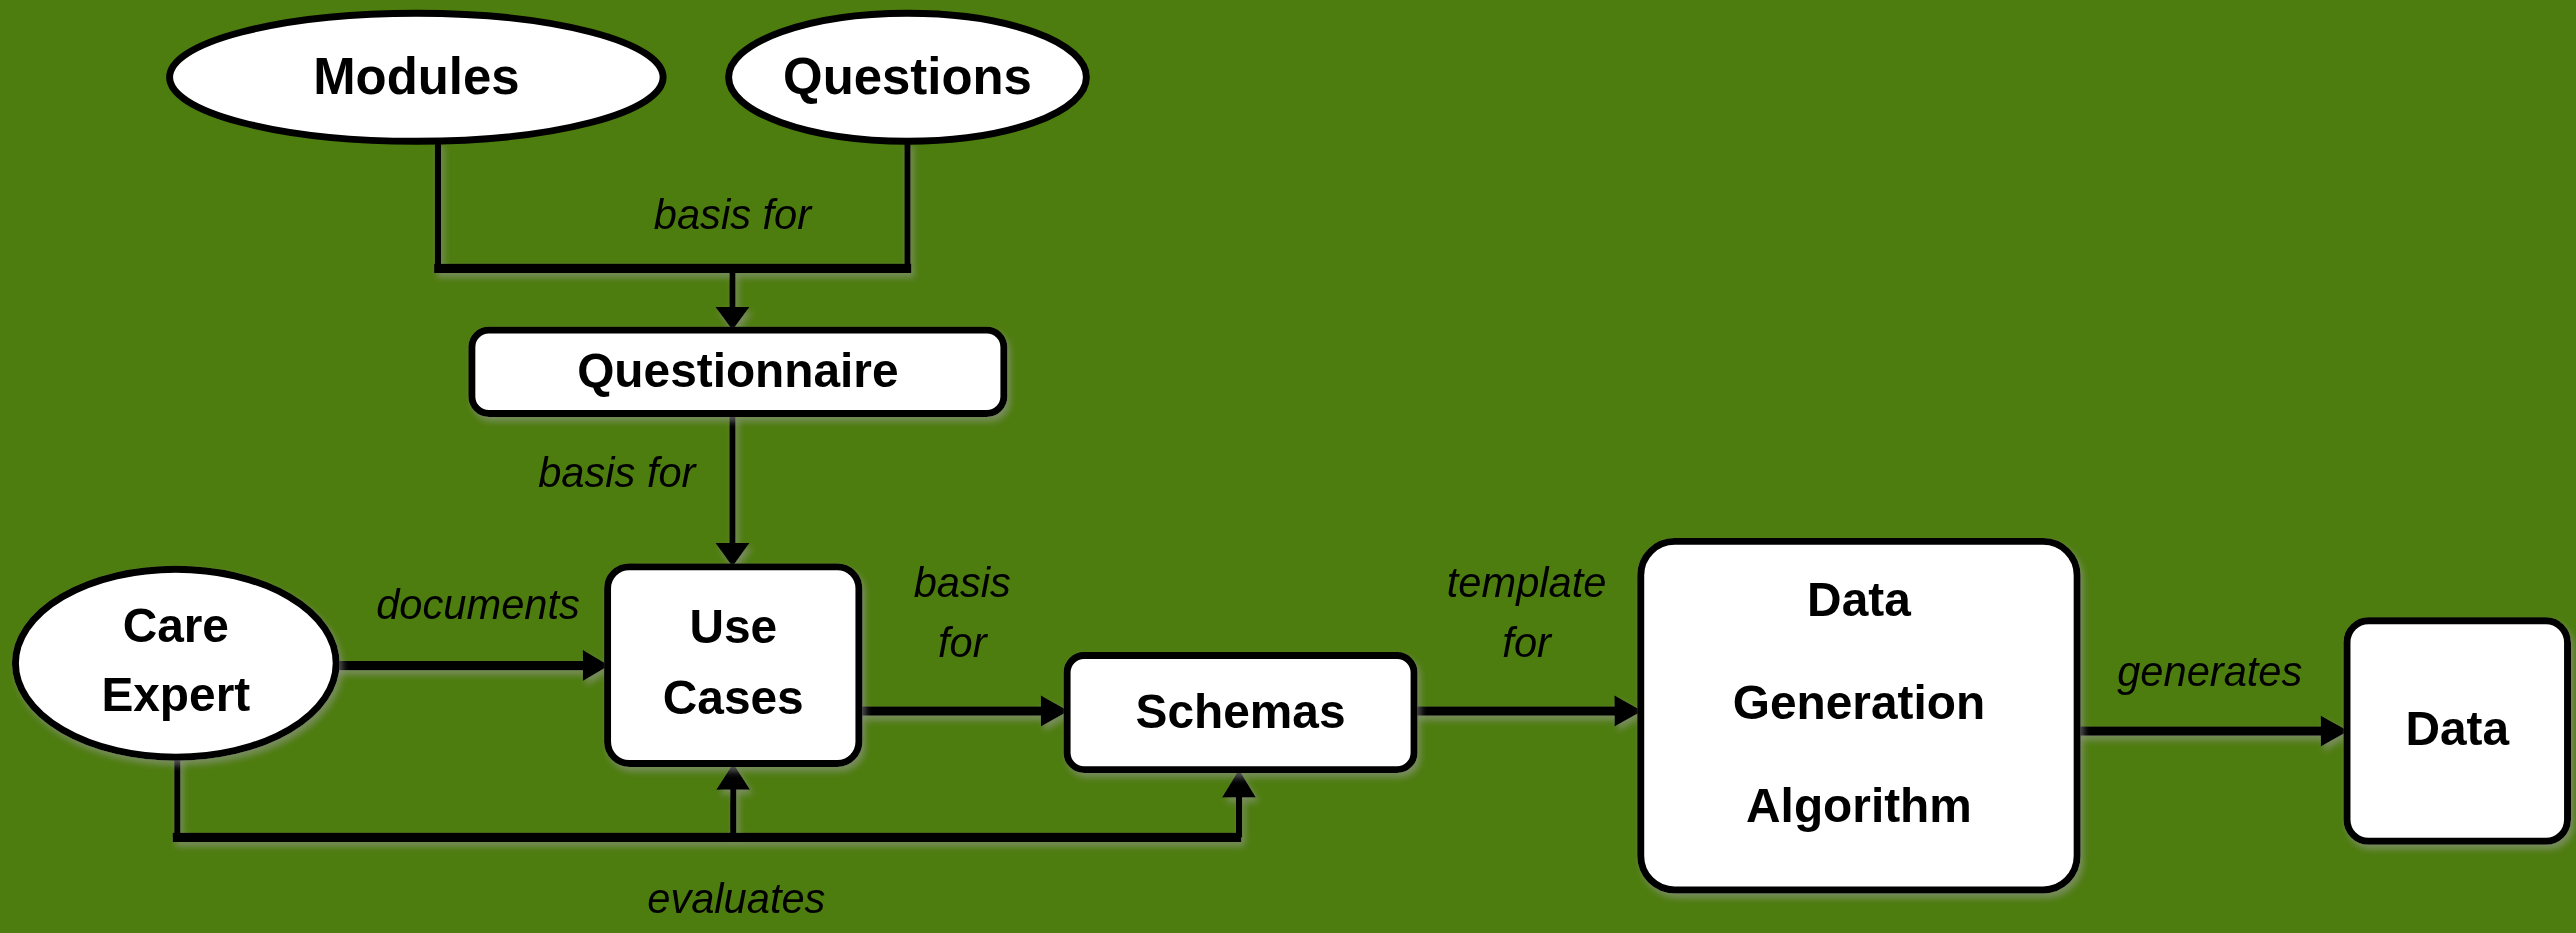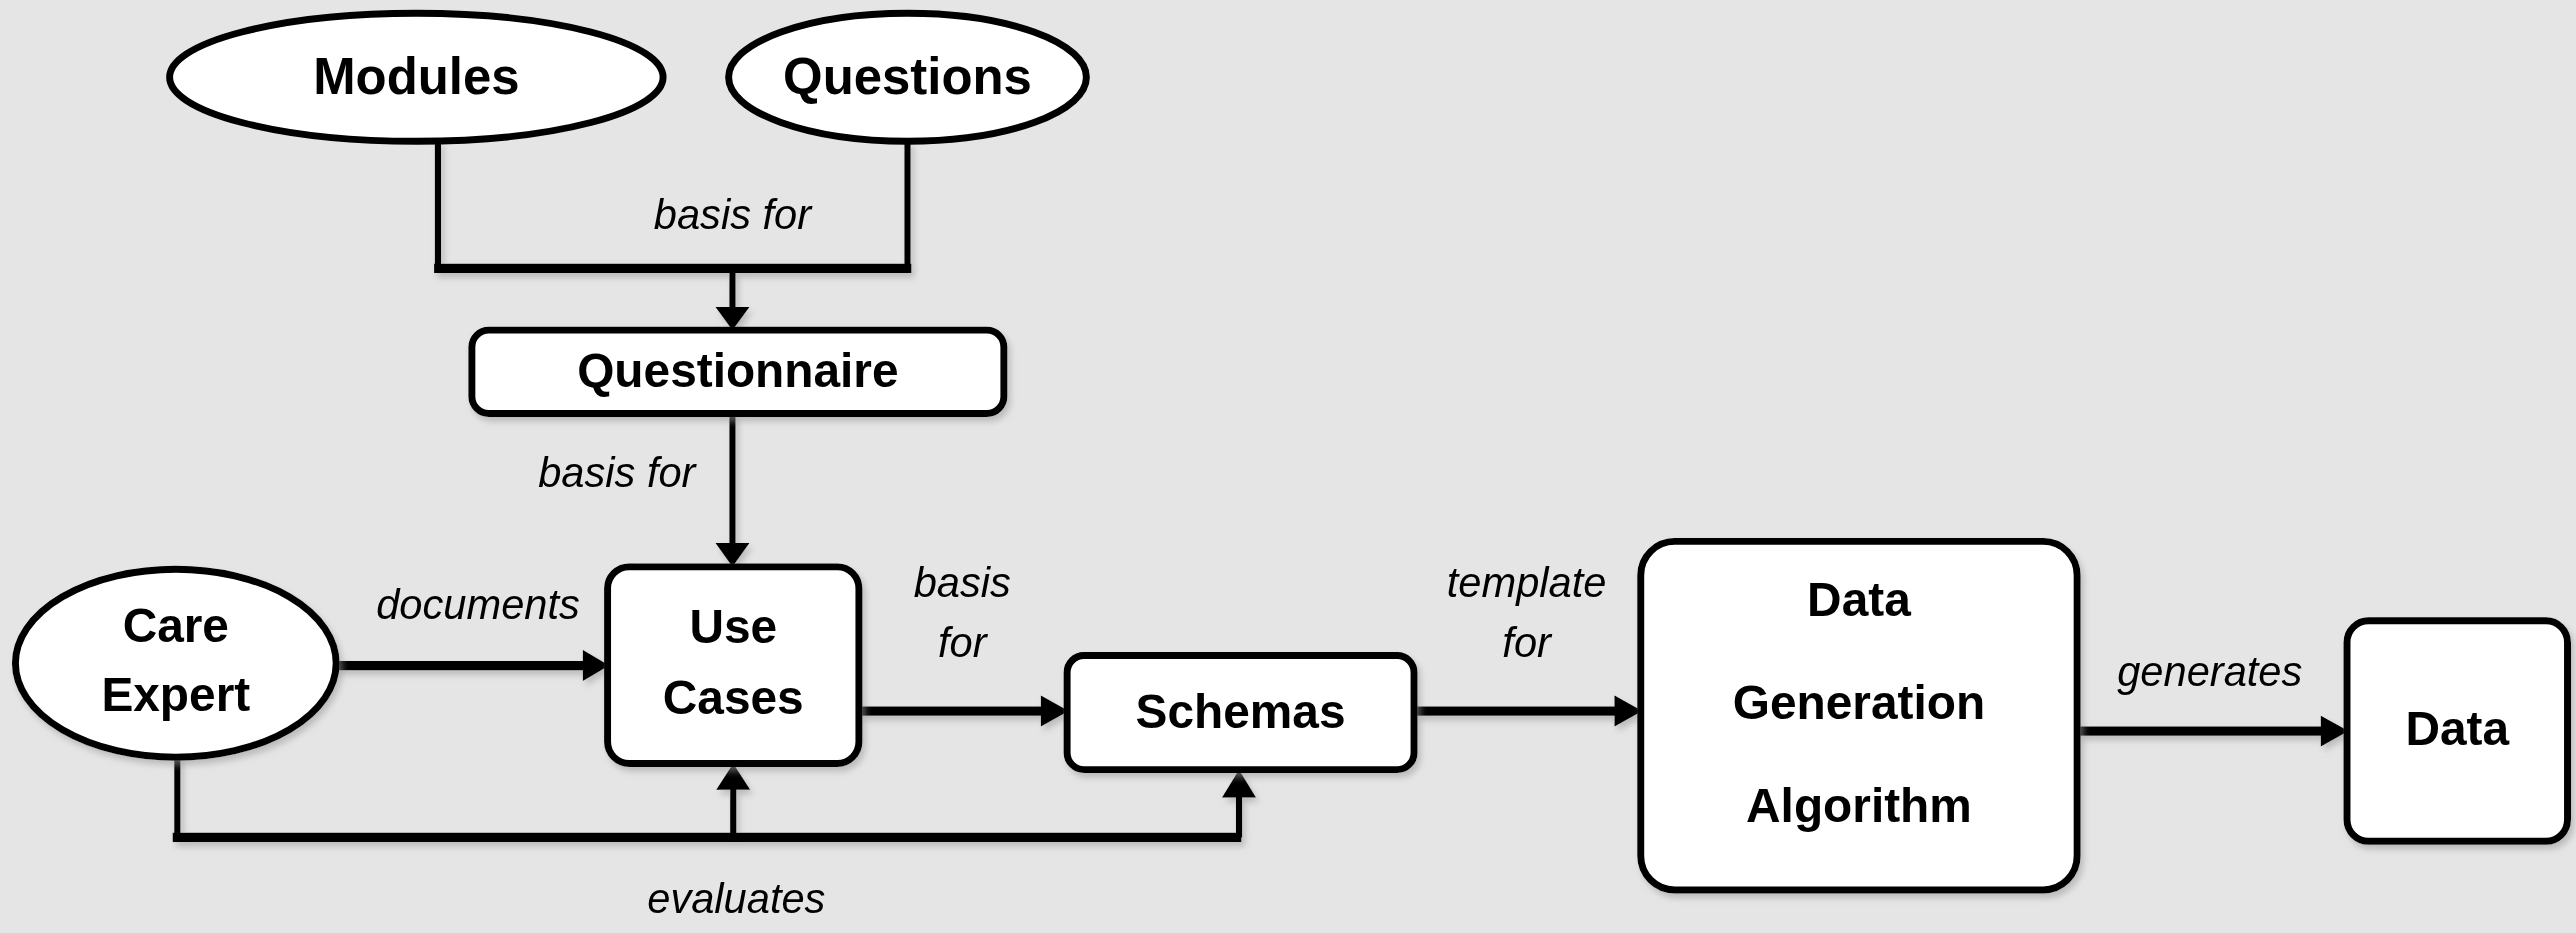--- a/index.html
+++ b/index.html
@@ -8,21 +8,21 @@
     padding: 0;
     background: #ffffff;
   }
   body {
     font-family: "Liberation Sans", sans-serif;
   }
   #canvas {
     position: relative;
     width: 2576px;
     height: 934px;
-    background: #e5e5e5;
+    background: #4d7c0f;
     overflow: hidden;
   }
   #diagram-svg {
     position: absolute;
     left: 0;
     top: 0;
     width: 2576px;
     height: 934px;
   }
   .node-shape {

